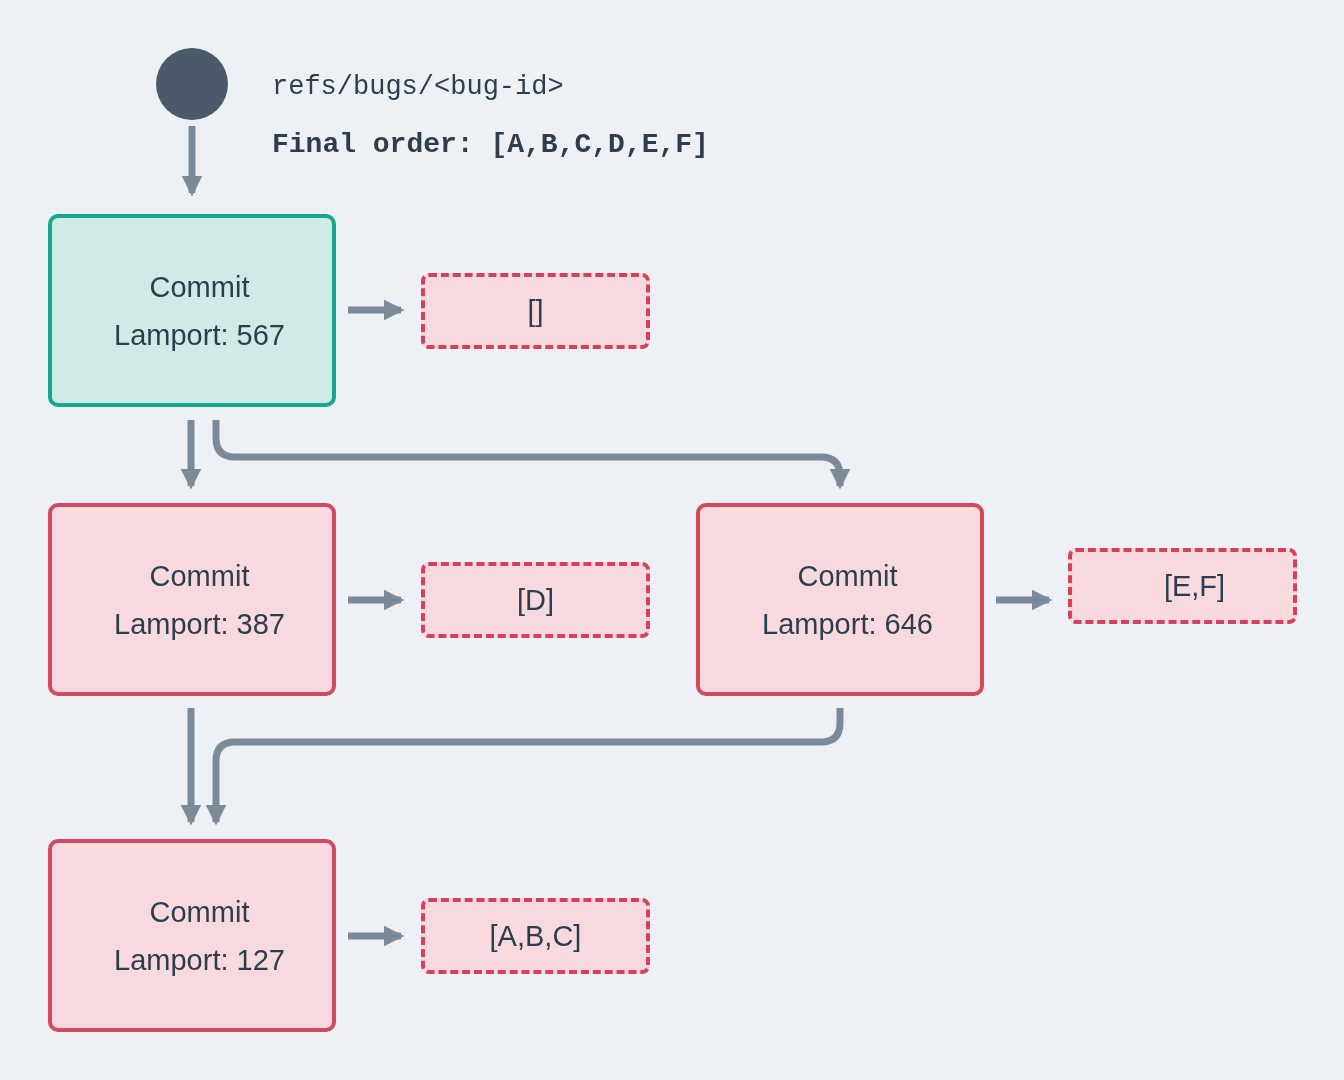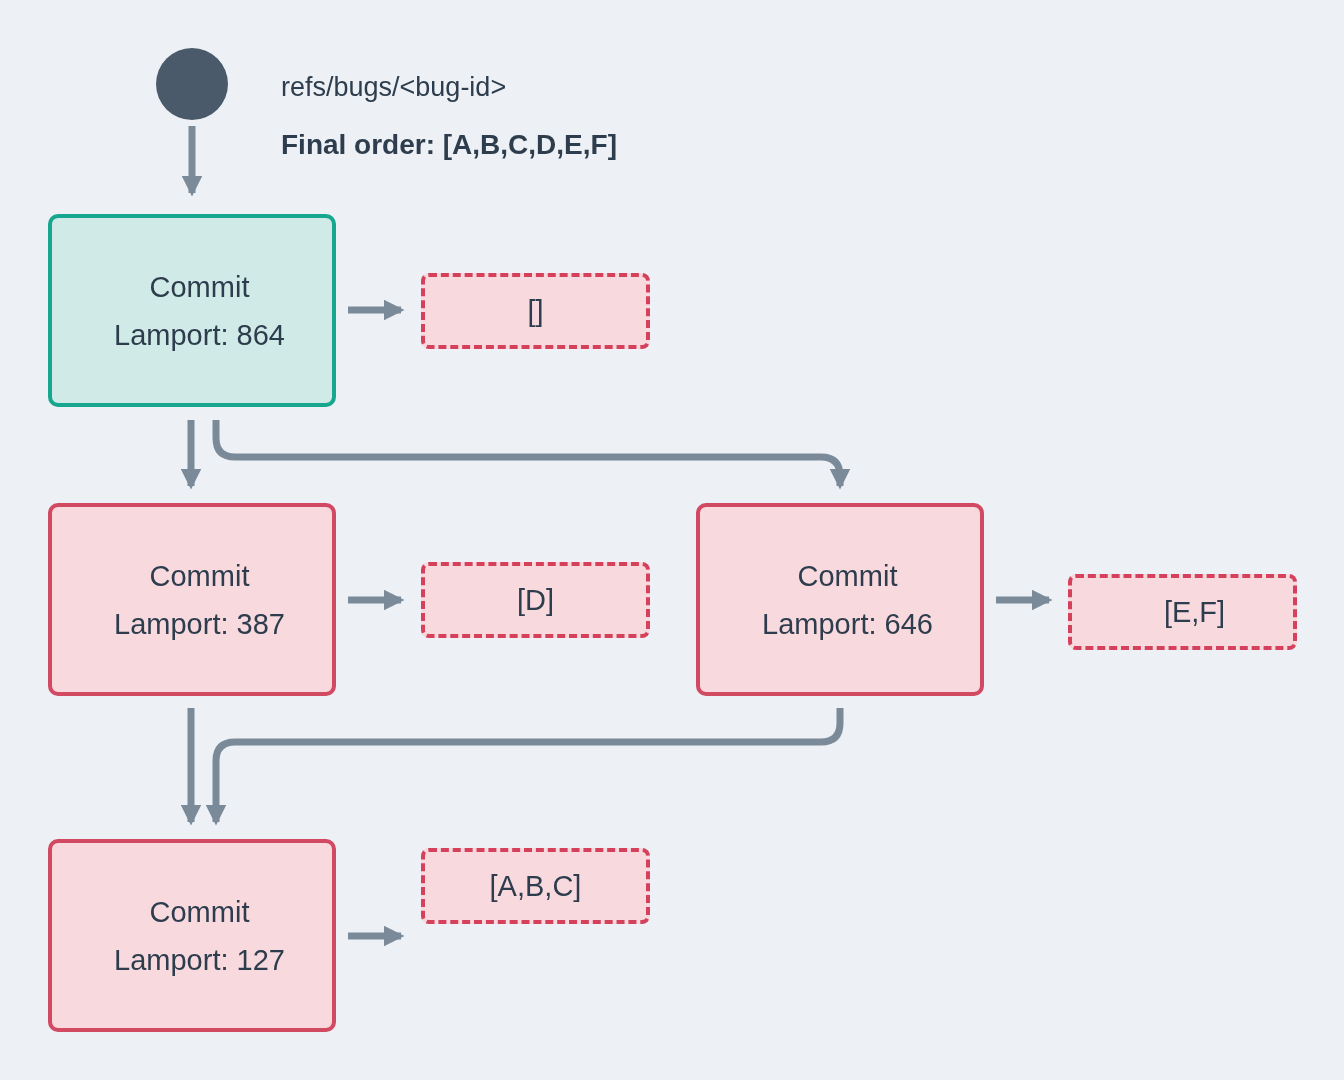--- a/index.html
+++ b/index.html
@@ -31,23 +31,24 @@
 
   .branch-circle {
     position: absolute;
     left: 156px; top: 48px;
     width: 72px; height: 72px;
     border-radius: 50%;
     background: var(--c-circle, #4a5a6b);
   }
   .hdr-label {
     position: absolute;
-    left: 281px;
+    left: 272px;
     white-space: pre;
     color: var(--c-text, #2e3d4d);
+    font-family: Liberation Mono, monospace;
   }
   .hdr-ref   { top: 71px;  font-size: 27px; line-height: 32px; }
   .hdr-order { top: 128px; font-size: 28px; line-height: 34px; font-weight: bold; }
 
   .commit {
     position: absolute;
     width: 288px; height: 193px;
     box-sizing: border-box;
     border: 4px solid;
     border-radius: 10px;
@@ -80,22 +81,22 @@
     border: 4px dashed var(--c-dashed-border, #d5405b);
     border-radius: 8px;
     background: var(--c-pink-fill, #f8d9de);
     display: flex;
     align-items: center;
     justify-content: center;
     font-size: 29px;
   }
   .rpos-root  { left: 421px;  top: 273px; }
   .rpos-left  { left: 421px;  top: 562px; }
-  .rpos-right { left: 1068px; top: 574px; padding-left: 24px; }
-  .rpos-merge { left: 421px;  top: 848px; }
+  .rpos-right { left: 1068px; top: 548px; padding-left: 24px; }
+  .rpos-merge { left: 421px;  top: 898px; }
 </style>
 </head>
 <body>
 
 <div class="canvas">
 
   <svg class="edges" width="1344" height="1080" viewBox="0 0 1344 1080" aria-hidden="true">
     <defs>
       <marker id="ah" markerUnits="userSpaceOnUse" markerWidth="21" markerHeight="21" viewBox="0 0 12 12" refX="10" refY="6" orient="auto">
         <path d="M0,0 L12,6 L0,12 Z"></path>
@@ -112,21 +113,21 @@
     <path class="edge" d="M348,936 L401,936" marker-end="url(#ah)"></path>
   </svg>
 
   <div class="branch-circle"></div>
 
   <div class="hdr-label hdr-ref">refs/bugs/&lt;bug-id&gt;</div>
   <div class="hdr-label hdr-order">Final order: [A,B,C,D,E,F]</div>
 
   <div class="commit teal pos-root">
     <div>Commit</div>
-    <div>Lamport: 864</div>
+    <div>Lamport: 567</div>
   </div>
 
   <div class="commit pink pos-left">
     <div>Commit</div>
     <div>Lamport: 387</div>
   </div>
 
   <div class="commit pink pos-right">
     <div>Commit</div>
     <div>Lamport: 646</div>

